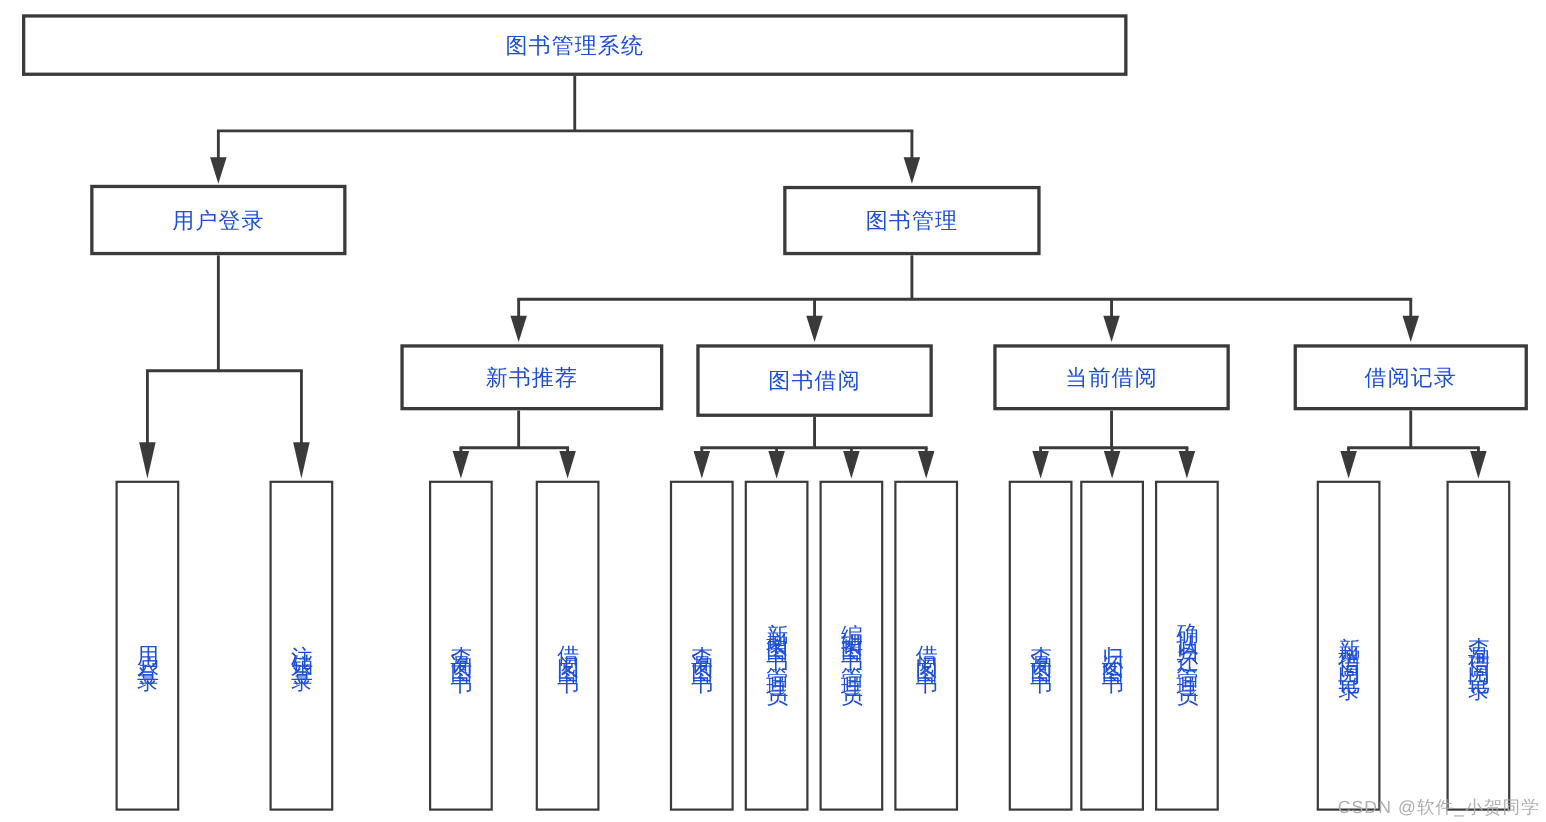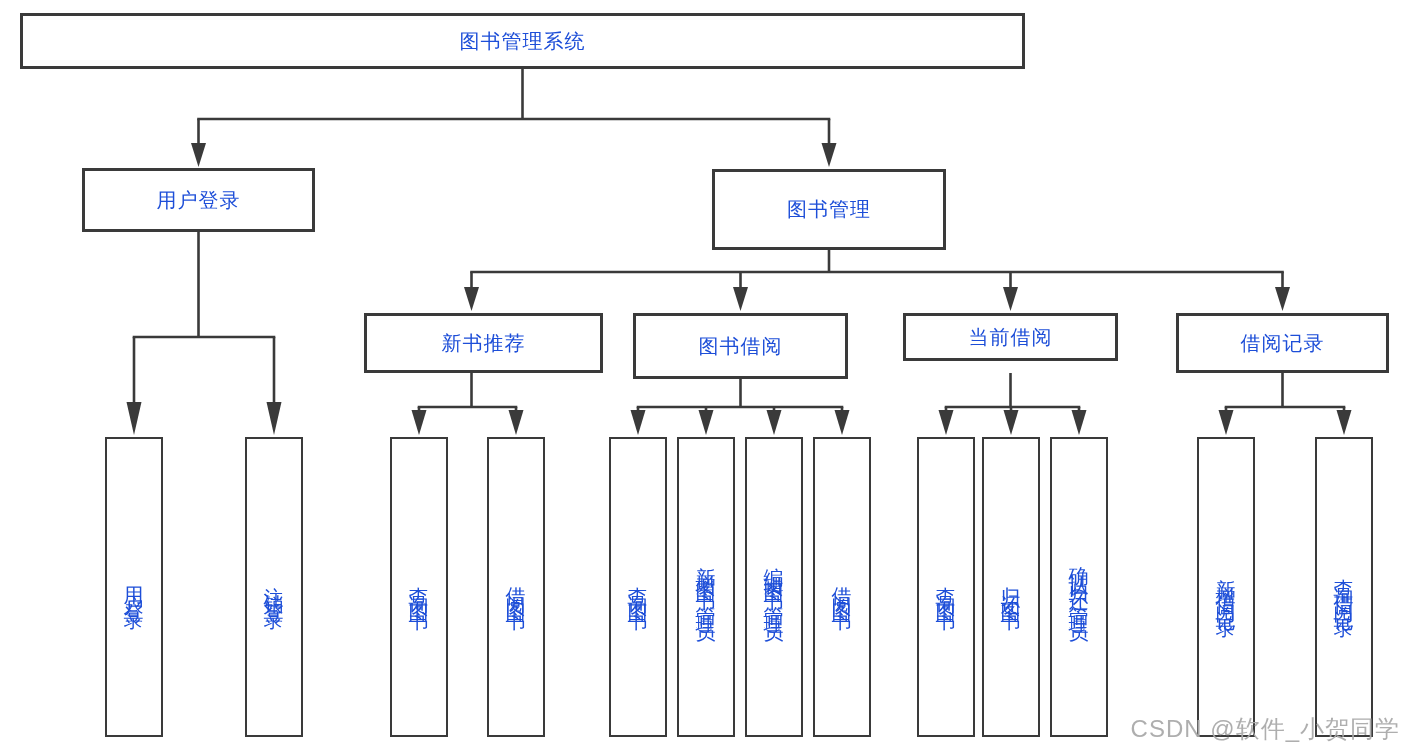--- a/index.html
+++ b/index.html
@@ -16,34 +16,34 @@
   .leaf{
     border-width:2.5px;
   }
   .leaf span{
     writing-mode:vertical-rl;text-orientation:mixed;line-height:1;
     letter-spacing:8px;font-size:20px;white-space:nowrap;
   }
   
   .n-root {left:20px;  top:13px;  width:1005px;height:56px;}
   .n-ul   {left:82px;  top:168px; width:233px; height:64px;}
-  .n-bm   {left:712px; top:169px; width:234px; height:81px;}
+  .n-bm   {left:712px; top:169px; width:234px; height:63px;}
   .n-l3a  {left:364px; top:313px; width:239px; height:60px;}
   .n-l3b  {left:633px; top:313px; width:215px; height:66px;}
-  .n-l3c  {left:903px; top:313px; width:215px; height:48px;}
+  .n-l3c  {left:903px; top:313px; width:215px; height:60px;}
   .n-l3d  {left:1176px;top:313px; width:213px; height:60px;}
   
   .lf{top:437px;width:58px;height:300px;}
   .lf-1 {left:105px;} .lf-2 {left:245px;}
   .lf-3 {left:390px;} .lf-4 {left:487px;}
   .lf-5 {left:609px;} .lf-6 {left:677px;} .lf-7 {left:745px;} .lf-8 {left:813px;}
   .lf-9 {left:917px;} .lf-10{left:982px;} .lf-11{left:1050px;}
   .lf-12{left:1197px;} .lf-13{left:1315px;}
   #watermark{
-    position:absolute;right:5px;bottom:2px;font-size:24px;letter-spacing:1px;
+    position:absolute;right:5px;bottom:2px;font-size:16px;letter-spacing:1px;
     color:rgba(170,170,170,0.95);z-index:5;white-space:nowrap;
   }
 </style>
 </head>
 <body>
 
 <div id="stage">
 
   <svg id="wires" viewBox="0 0 1405 747" xmlns="http://www.w3.org/2000/svg">
     <g stroke="#3a3a3a" stroke-width="2.6" fill="#3a3a3a">

